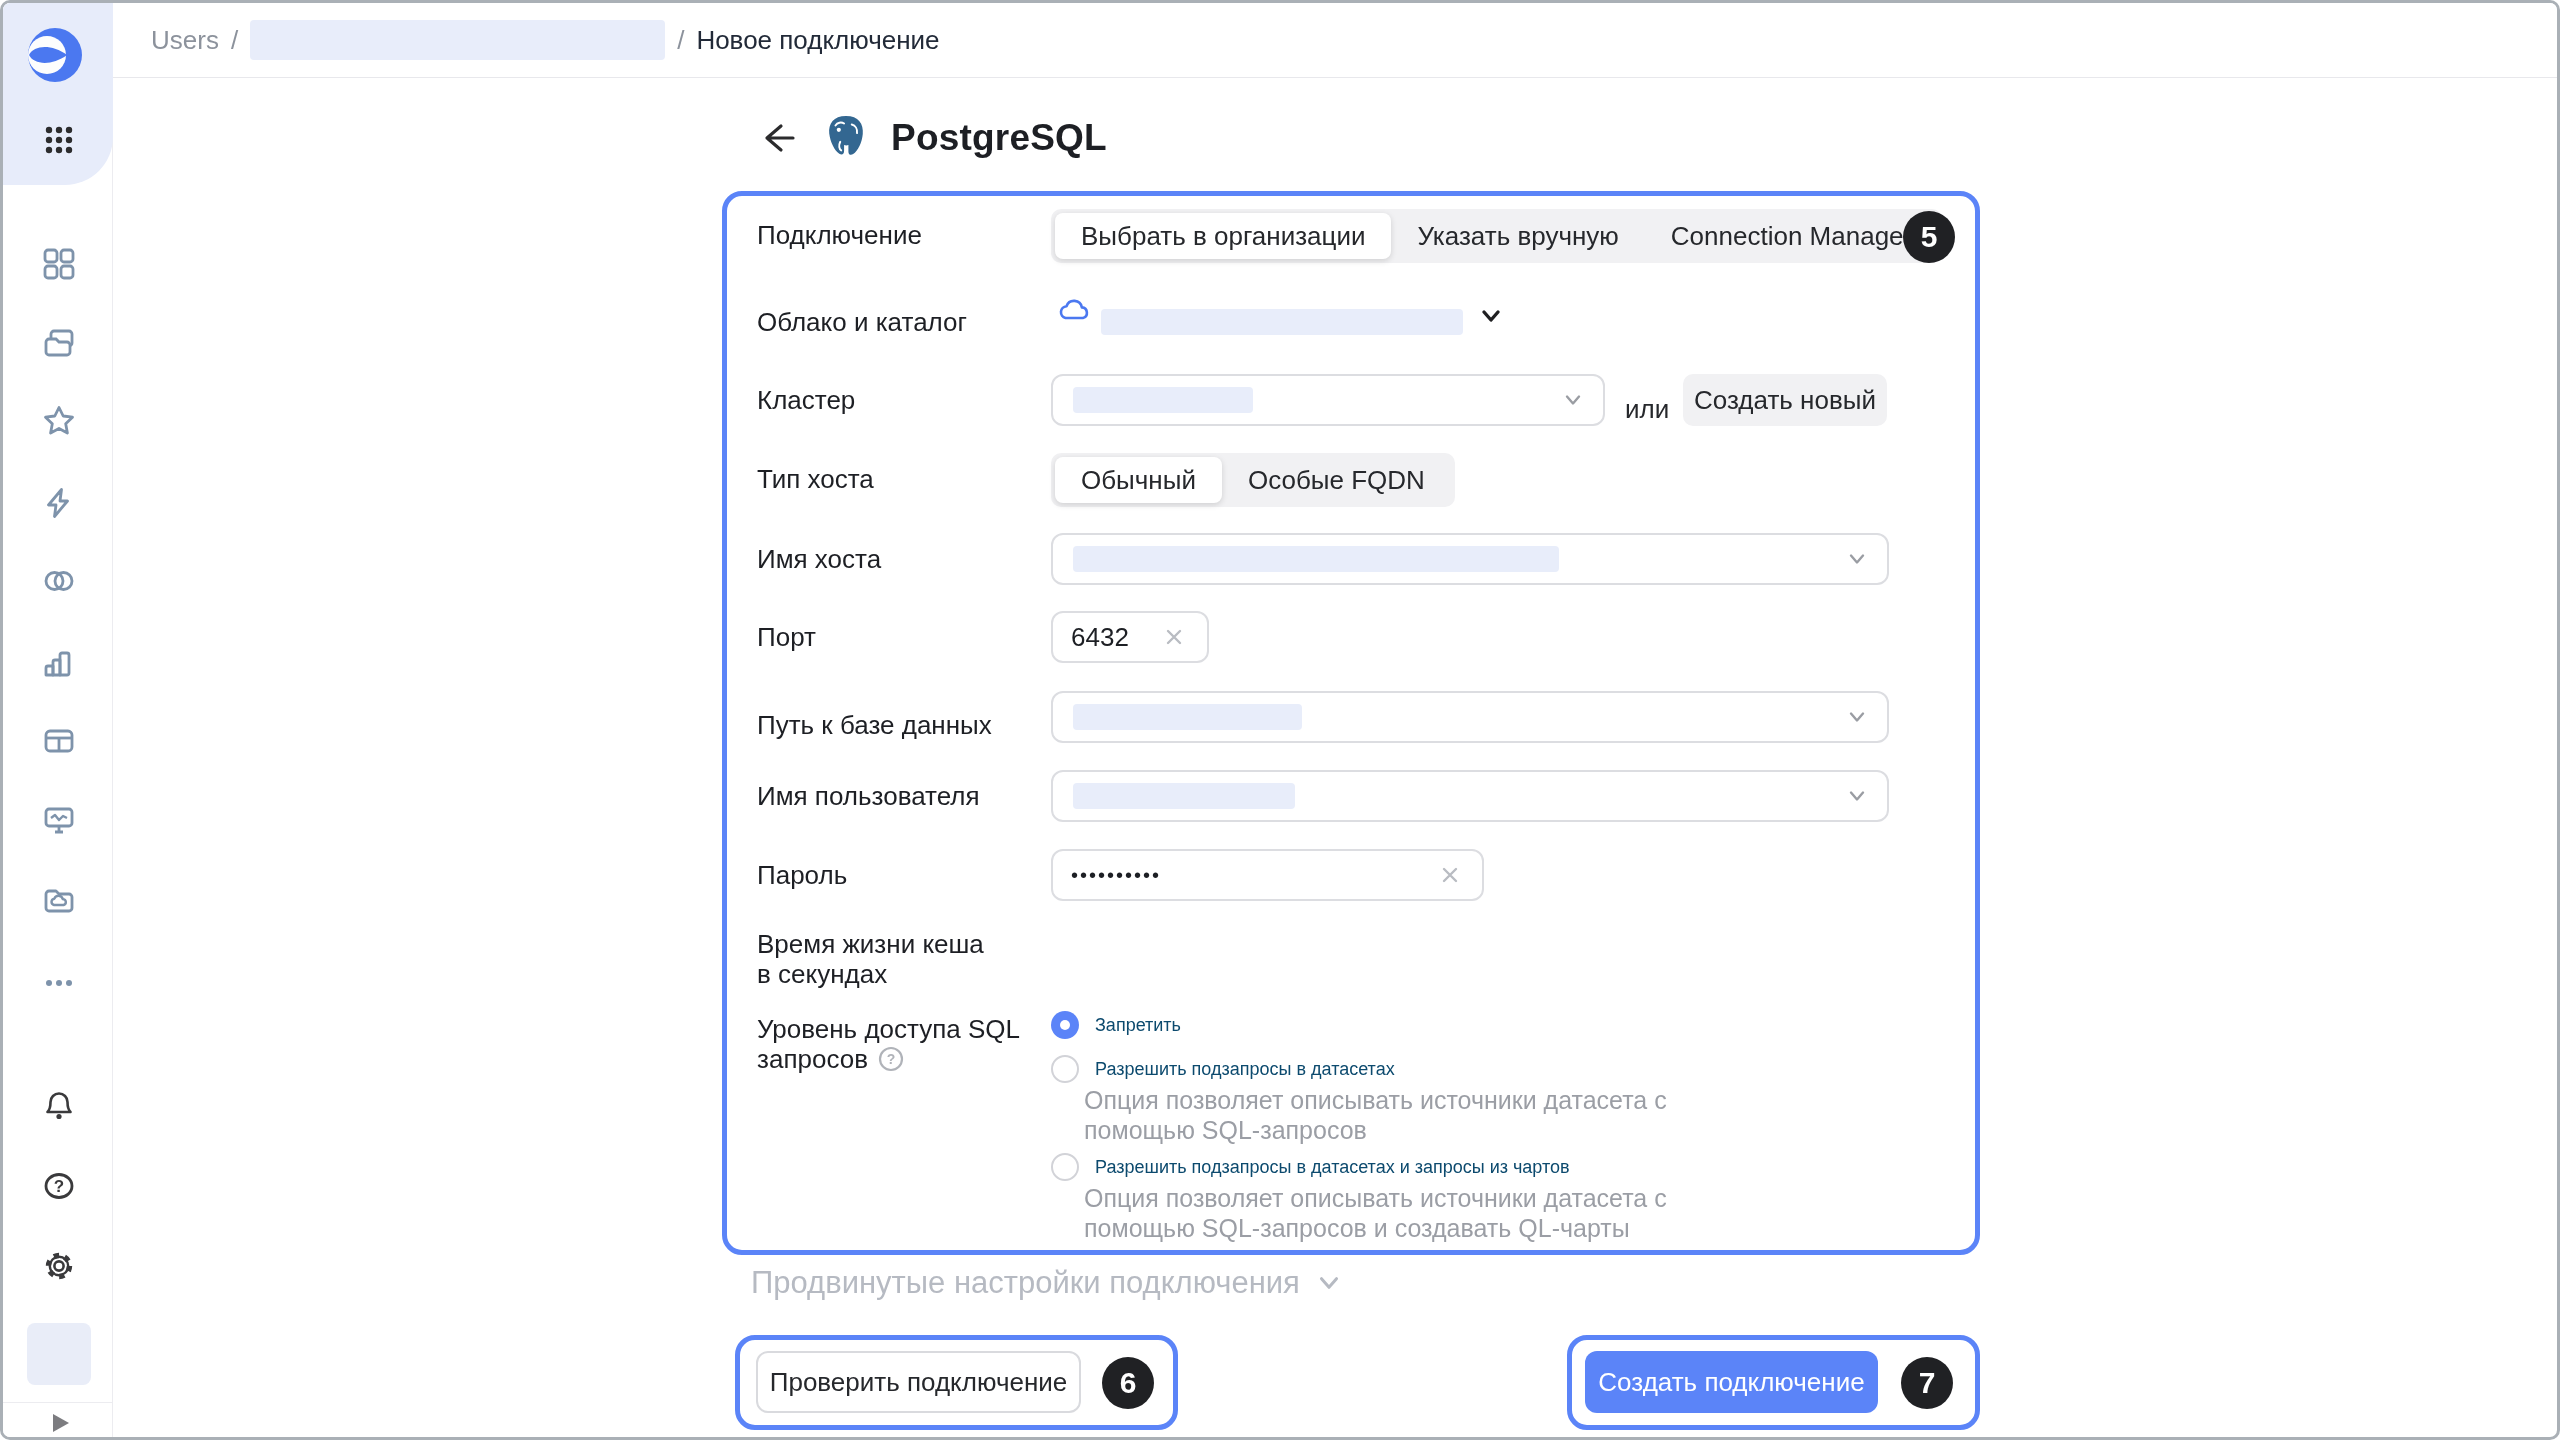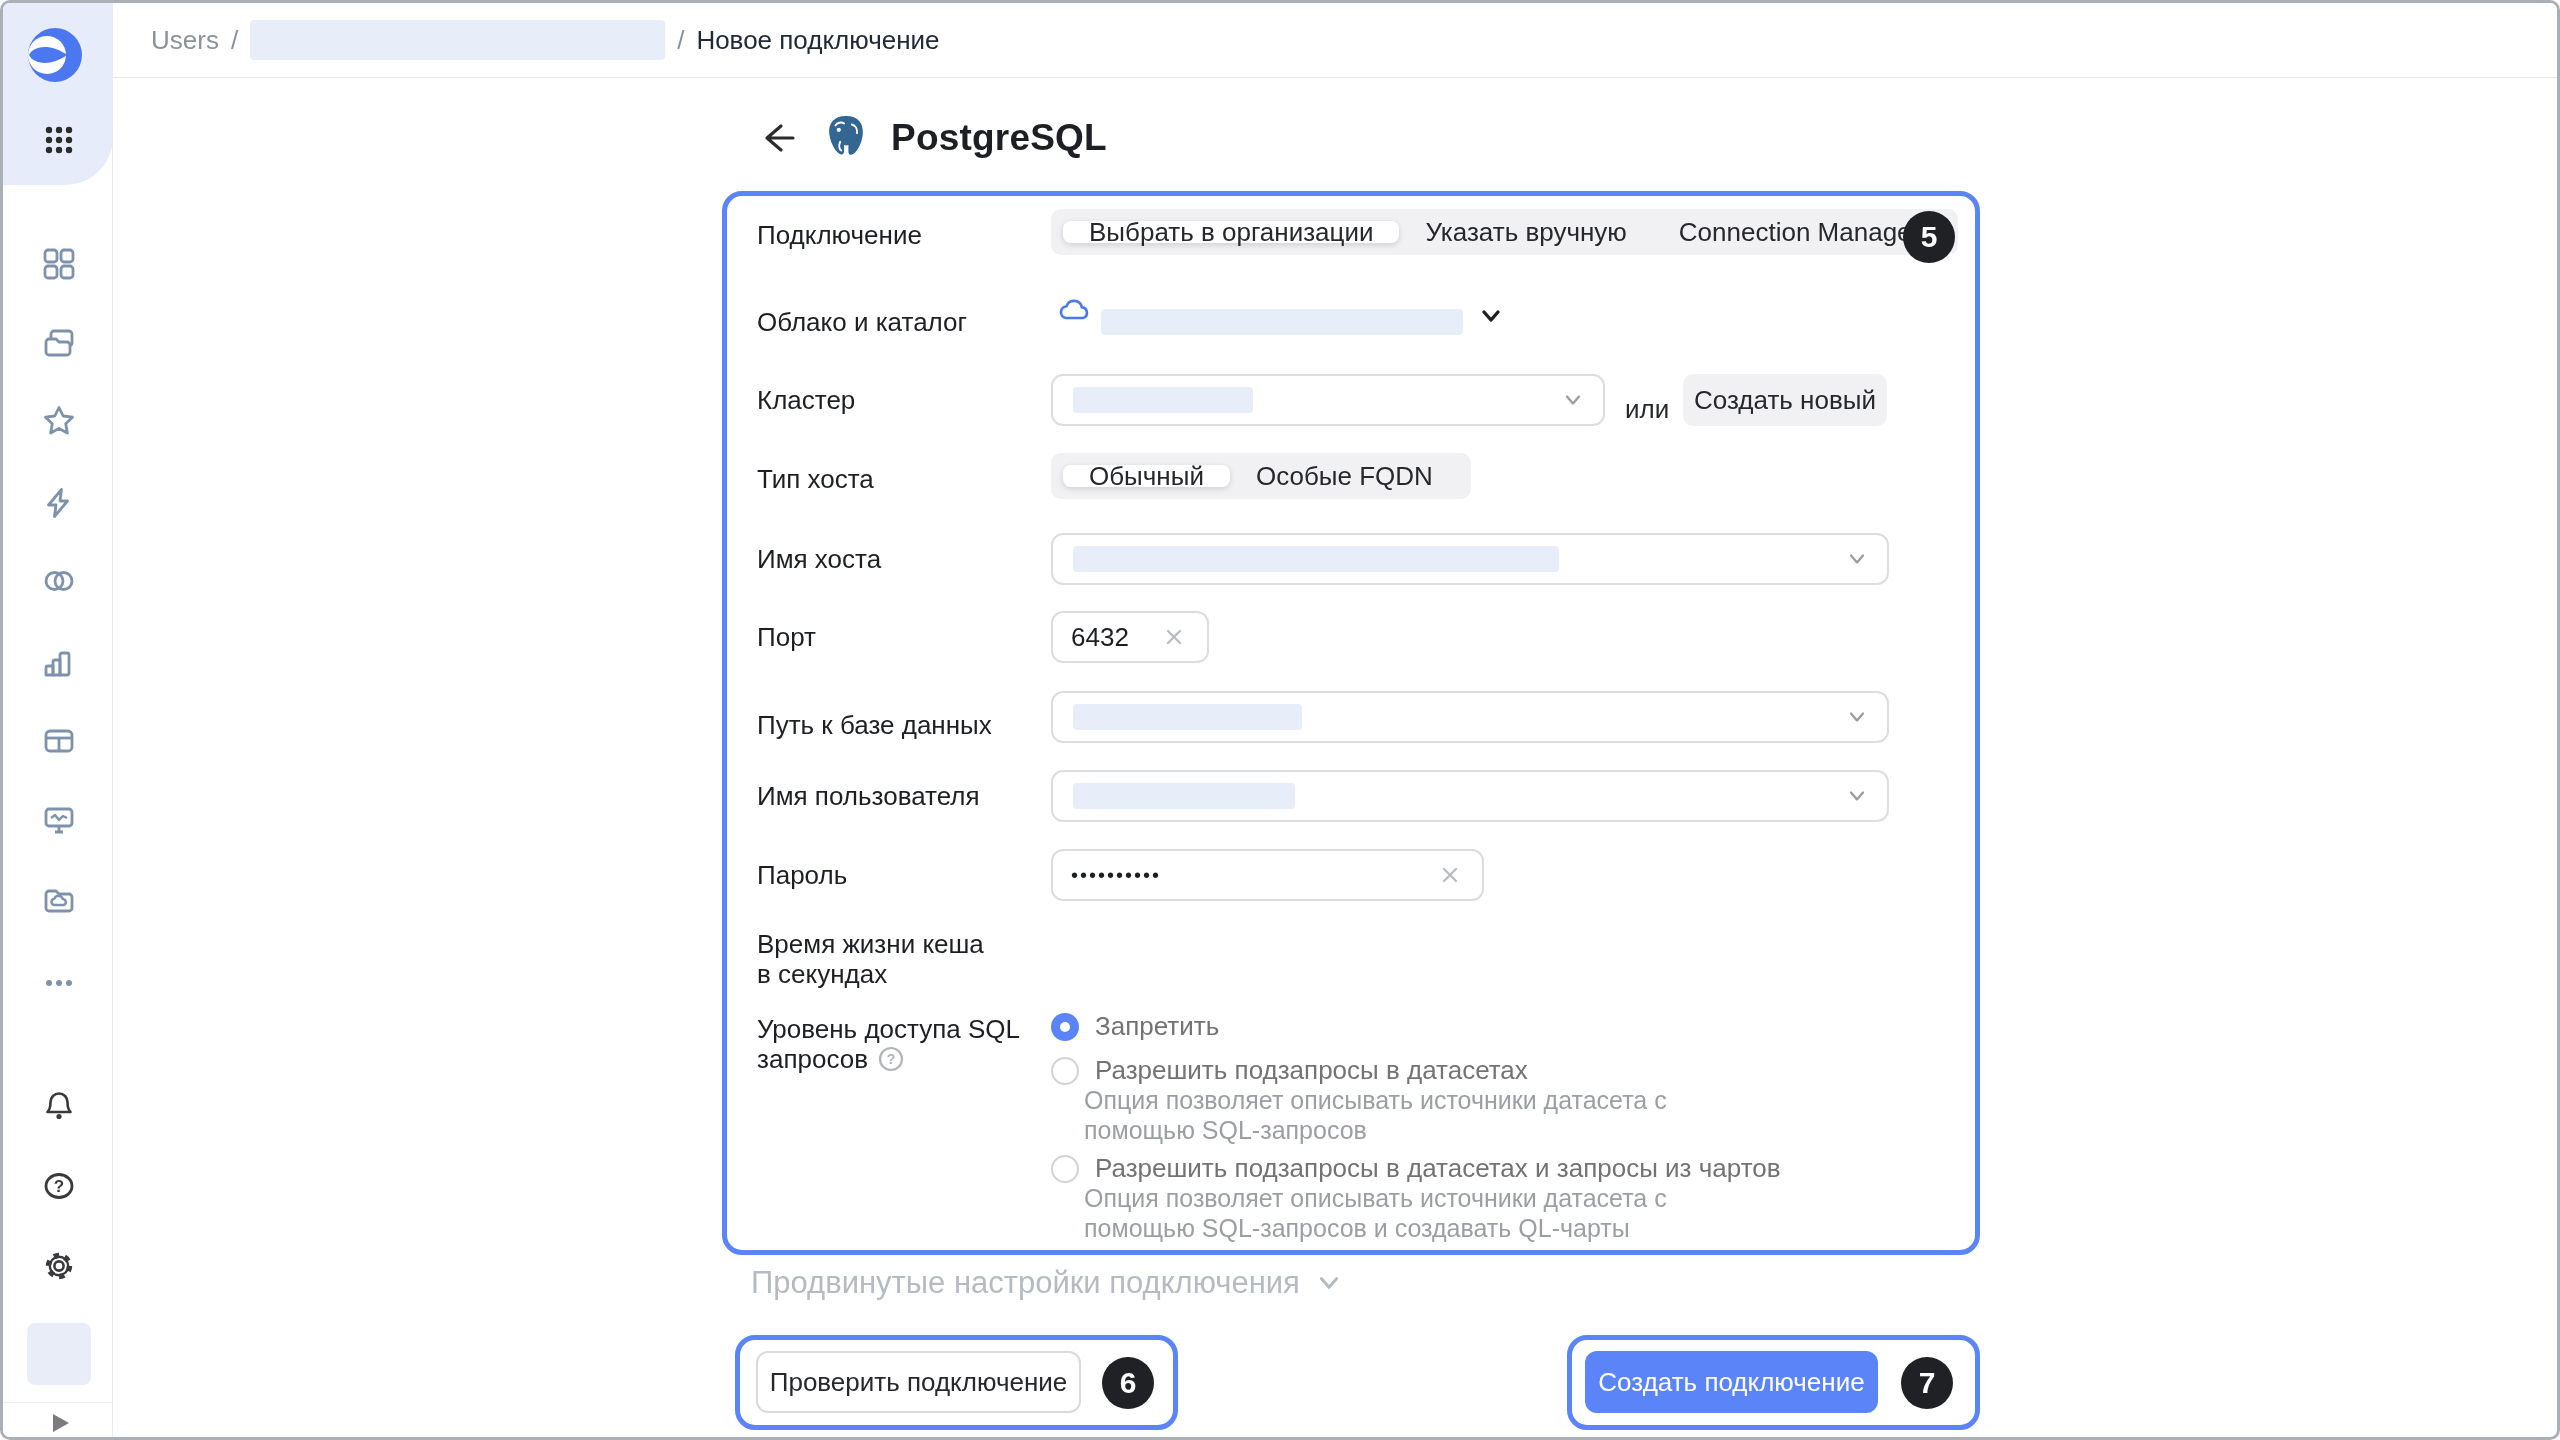--- a/index.html
+++ b/index.html
@@ -19,35 +19,35 @@
   .crumb-redacted{width:415px;height:40px;background:#e8edfa;border-radius:4px;}
   .crumb-current{color:#222a38;}
   
   .conn-header{position:absolute;left:750px;top:110px;display:flex;align-items:center;gap:22px;}
   .back-btn{width:48px;height:48px;display:flex;align-items:center;justify-content:center;cursor:pointer;border-radius:8px;}
   .conn-title{font-size:37px;font-weight:700;color:#1d1f24;letter-spacing:.2px;}
   
   .panel{position:absolute;left:719px;top:188px;width:1258px;height:1064px;border:5px solid #5b84f8;border-radius:20px;box-sizing:border-box;background:#fff;}
   .flabel{position:absolute;left:30px;font-size:26px;color:#1d1f24;line-height:30px;}
   .redacted{background:#e8edfa;border-radius:4px;}
-  .seg{position:absolute;display:inline-flex;background:#f1f1f3;border-radius:10px;padding:12px;height:46px;box-sizing:border-box;}
+  .seg{position:absolute;display:inline-flex;background:#f1f1f3;border-radius:10px;padding:4px;height:54px;box-sizing:border-box;}
   .seg .opt{display:flex;align-items:center;padding:0 26px;font-size:26px;color:#26282c;border-radius:8px;white-space:nowrap;cursor:pointer;}
   .seg .opt.sel{background:#fff;box-shadow:0 2px 6px rgba(0,0,0,.14);}
   .sel-box{position:absolute;background:#fff;border:2px solid #dcdde1;border-radius:12px;box-sizing:border-box;cursor:pointer;}
   .sel-box .redacted{position:absolute;left:20px;top:50%;transform:translateY(-50%);height:26px;}
   .sel-box .chev{position:absolute;right:18px;top:50%;transform:translateY(-50%);}
   .txt-input{position:absolute;background:#fff;border:2px solid #dcdde1;border-radius:12px;box-sizing:border-box;font-family:"Liberation Sans",sans-serif;font-size:26px;color:#1d1f24;padding:0 48px 0 18px;outline:none;}
   .clear-x{position:absolute;top:50%;transform:translateY(-50%);cursor:pointer;display:flex;}
   .gray-btn{position:absolute;background:#f1f1f3;border:none;border-radius:10px;font-family:"Liberation Sans",sans-serif;font-size:26px;color:#26282c;cursor:pointer;}
   .or-word{position:absolute;font-size:26px;color:#26282c;}
   .radio-row{position:absolute;display:flex;align-items:center;gap:16px;}
   .radio{width:28px;height:28px;border-radius:50%;box-sizing:border-box;border:2px solid #d2d3d8;background:#fff;flex:0 0 auto;cursor:pointer;}
   .radio.sel{border:none;background:#5b84f8;position:relative;}
   .radio.sel::after{content:"";position:absolute;left:9px;top:9px;width:10px;height:10px;border-radius:50%;background:#fff;}
-  .radio-label{font-size:26px;color:#737373;white-space:nowrap;}
+  .radio-label{font-size:18px;color:#0c4a6e;white-space:nowrap;}
   .radio-desc{position:absolute;left:357px;width:655px;font-size:25px;line-height:30px;color:#9b9ea5;}
   .badge{position:absolute;width:52px;height:52px;border-radius:50%;background:#202124;color:#fff;font-size:30px;font-weight:700;display:flex;align-items:center;justify-content:center;}
   .help-circ{display:inline-flex;vertical-align:-4px;margin-left:10px;}
   
   .advanced{position:absolute;left:748px;top:1262px;display:flex;align-items:center;gap:14px;font-size:31px;color:#b6bac2;cursor:pointer;}
   .callout{position:absolute;border:5px solid #5b84f8;border-radius:20px;box-sizing:border-box;background:#fff;}
   .check-btn{position:absolute;left:753px;top:1348px;width:325px;height:62px;background:#fff;border:2px solid #d9dade;border-radius:12px;font-family:"Liberation Sans",sans-serif;font-size:26px;color:#26282c;cursor:pointer;}
   .create-btn{position:absolute;left:1582px;top:1348px;width:293px;height:62px;background:#5b84f8;border:none;border-radius:12px;font-family:"Liberation Sans",sans-serif;font-size:26px;color:#fff;cursor:pointer;}
 </style>
 </head>

